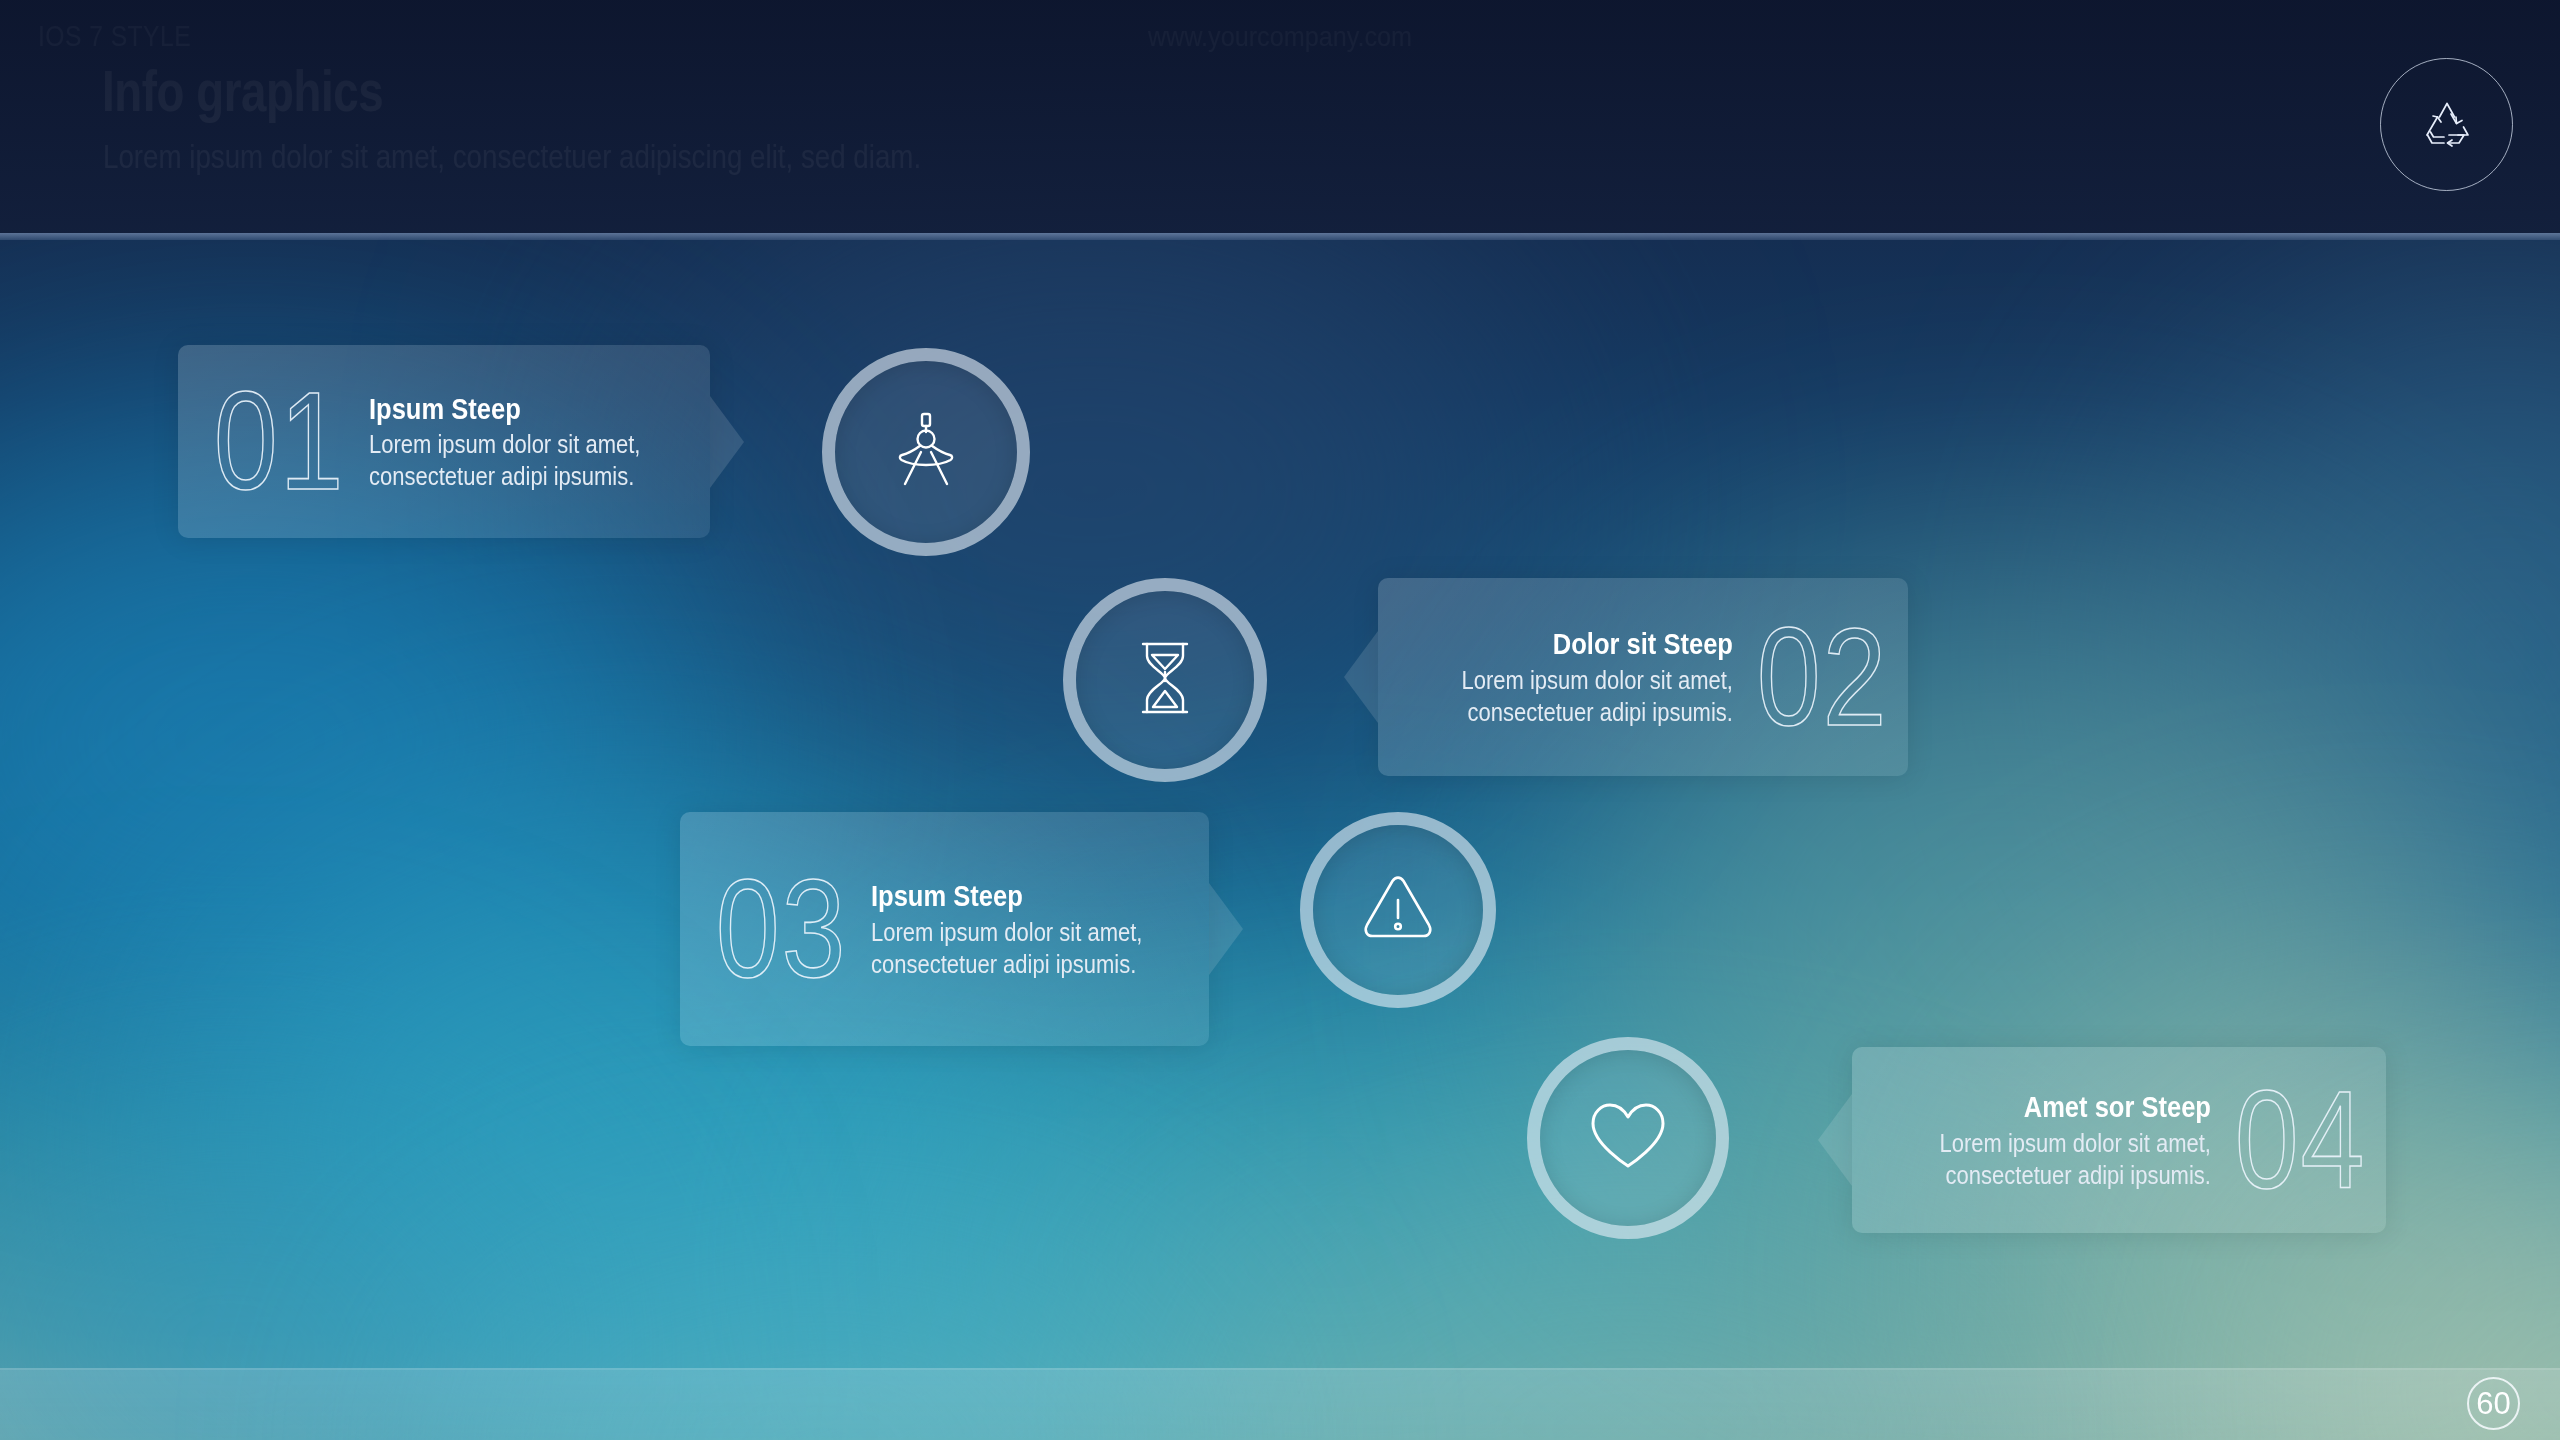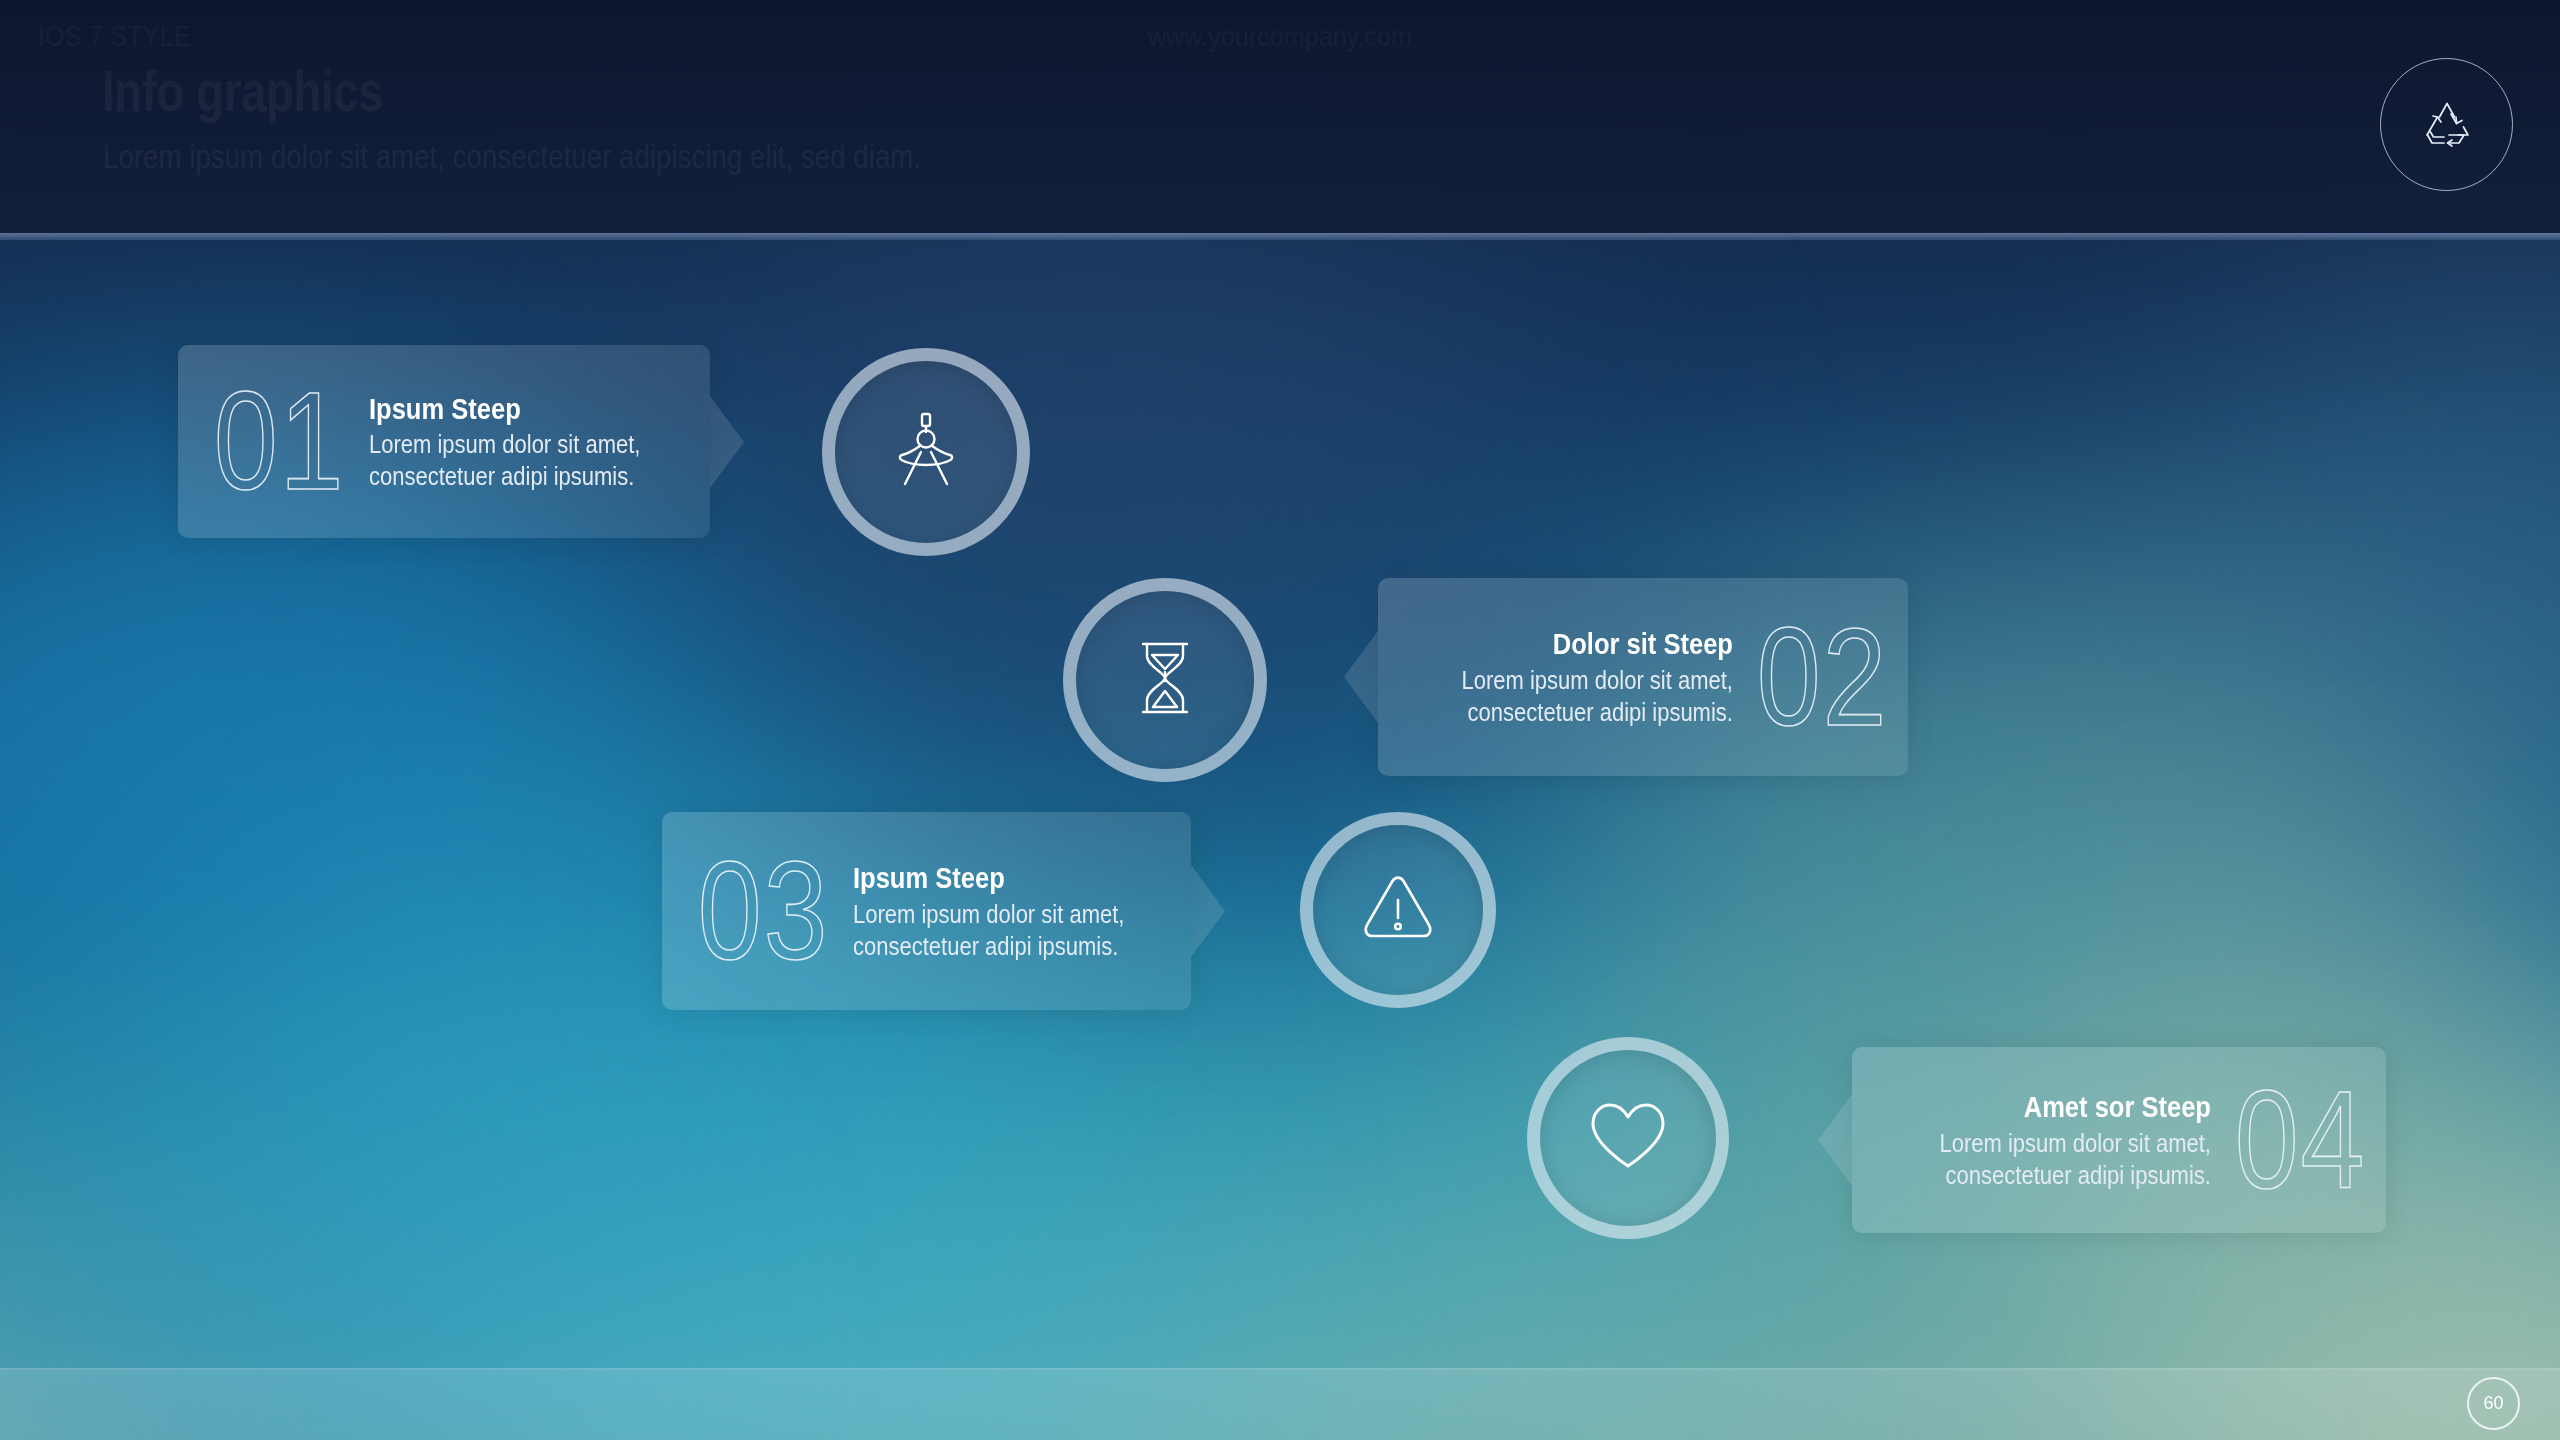--- a/index.html
+++ b/index.html
@@ -168,21 +168,21 @@
   .footer-center {
     position:absolute; left:0; top:21px; width:2560px; text-align:center;
     font-size:28px; color:#eef4f8;
     transform:scaleX(.90);
   }
   .footer-page {
     position:absolute; left:2467px; top:1377px;
     width:53px; height:53px; border-radius:50%;
     border:2px solid rgba(248,252,255,.85);
     display:flex; align-items:center; justify-content:center;
-    font-size:18px; color:#ffffff; z-index:6;
+    font-size:31px; color:#ffffff; z-index:6;
   }
 </style>
 </head>
 <body>
 
 <div id="bg">
   <div class="layer bg-base"></div>
   <div class="layer blob b7"></div>
   <div class="layer blob b6"></div>
   <div class="layer blob b1"></div>
@@ -276,21 +276,21 @@
       <div class="txt">
         <div class="step-title">Dolor sit Steep</div>
         <div class="step-desc">Lorem ipsum dolor sit amet,
 consectetuer adipi ipsumis.</div>
       </div>
     </div>
   </div>
 </div>
 
 <div class="step">
-  <div class="card ltr right-notch" style="left:662px; top:812px; width:529px; height:198px;">
+  <div class="card ltr right-notch" style="left:680px; top:812px; width:529px; height:234px;">
     <span class="notch"></span>
     <div class="card-inner">
       <div class="num">03</div>
       <div class="txt">
         <div class="step-title">Ipsum Steep</div>
         <div class="step-desc">Lorem ipsum dolor sit amet,
 consectetuer adipi ipsumis.</div>
       </div>
     </div>
   </div>

